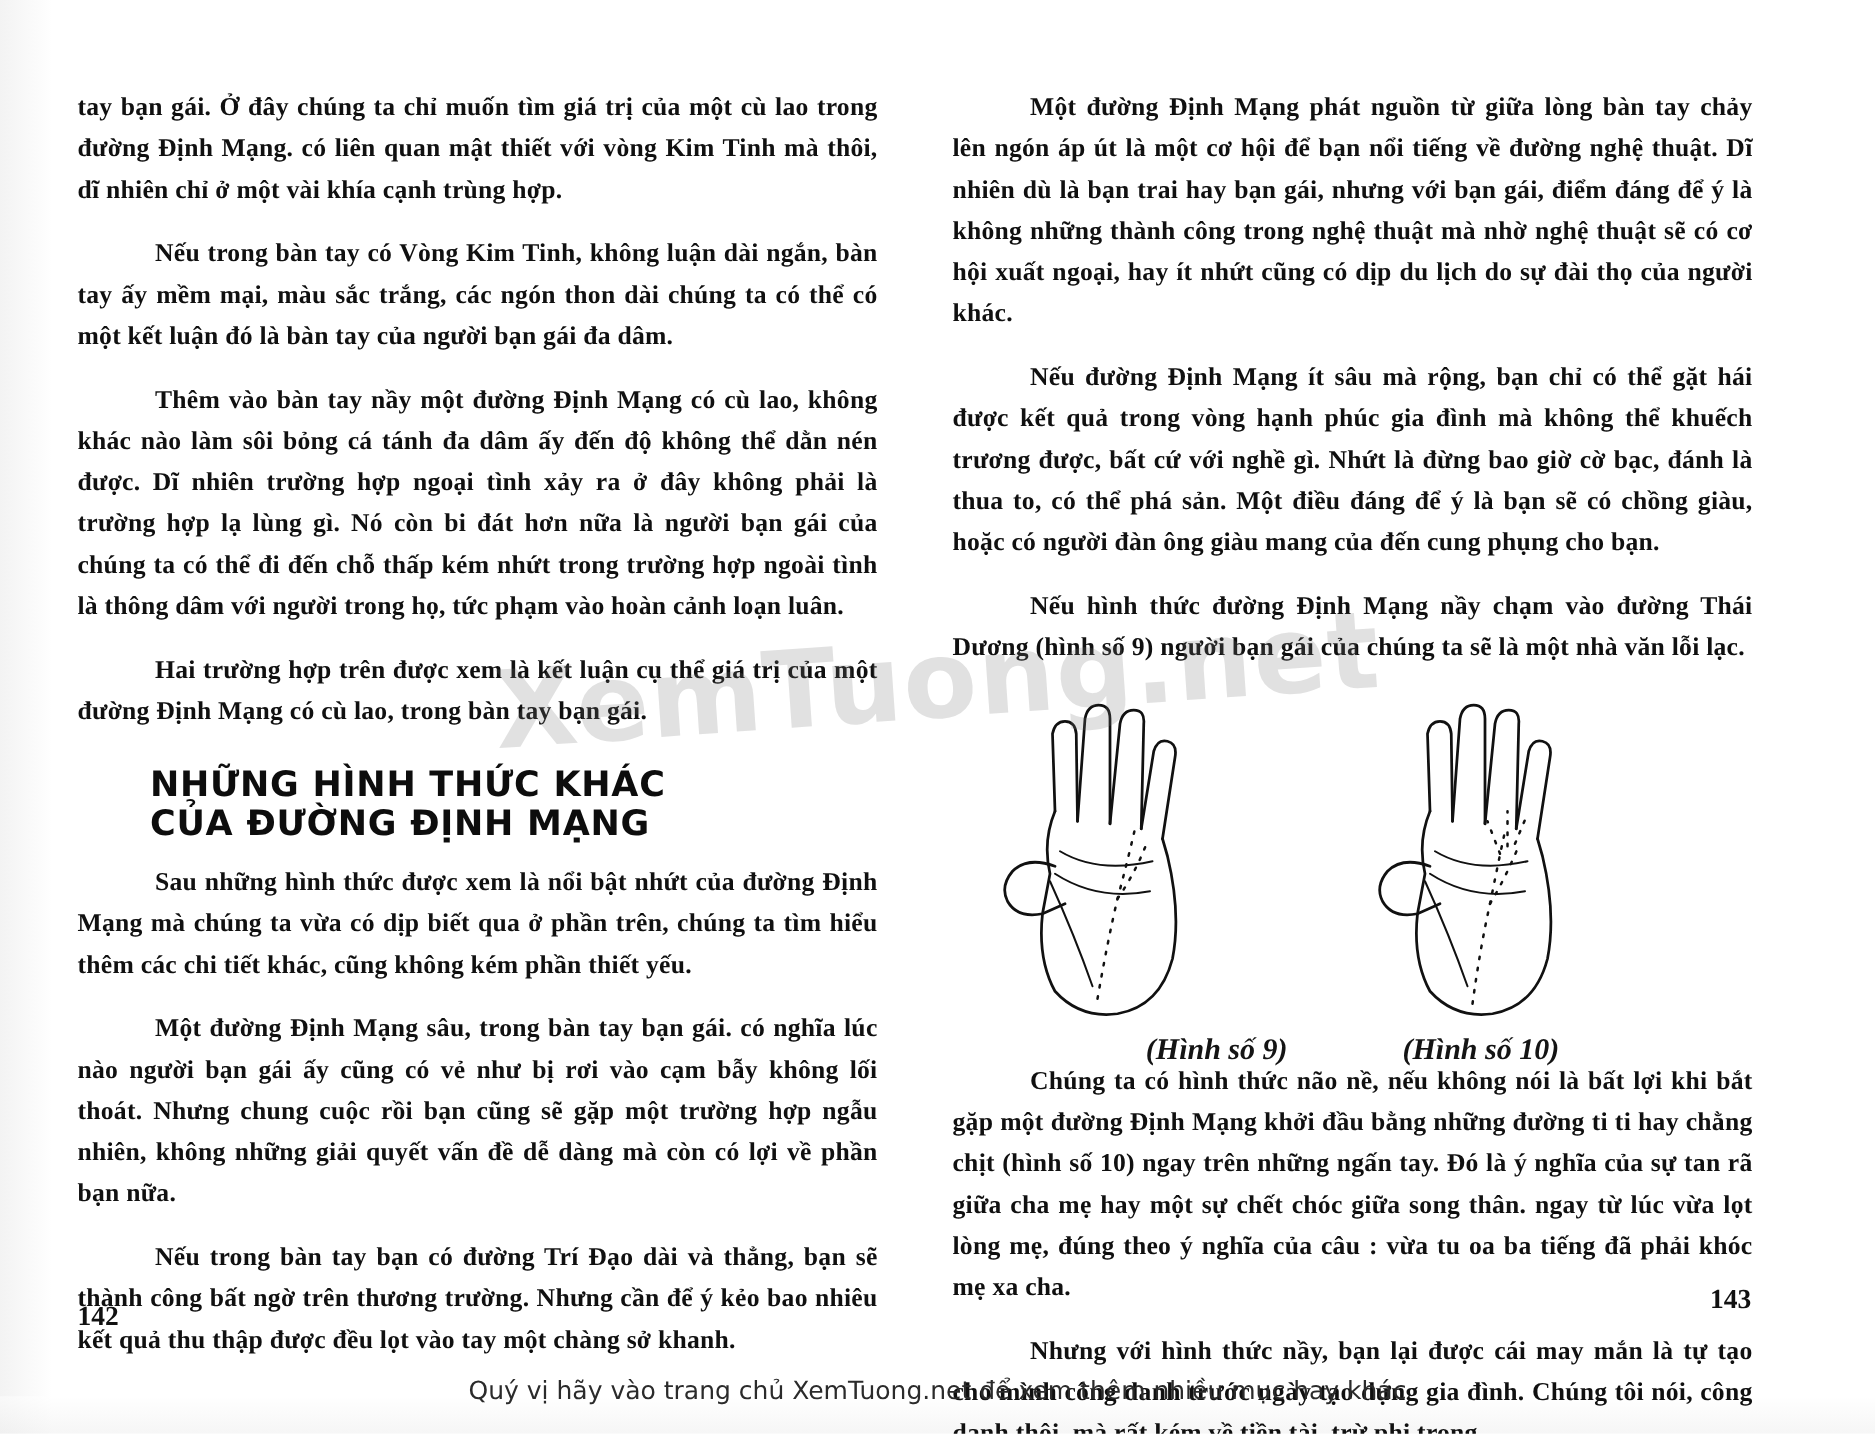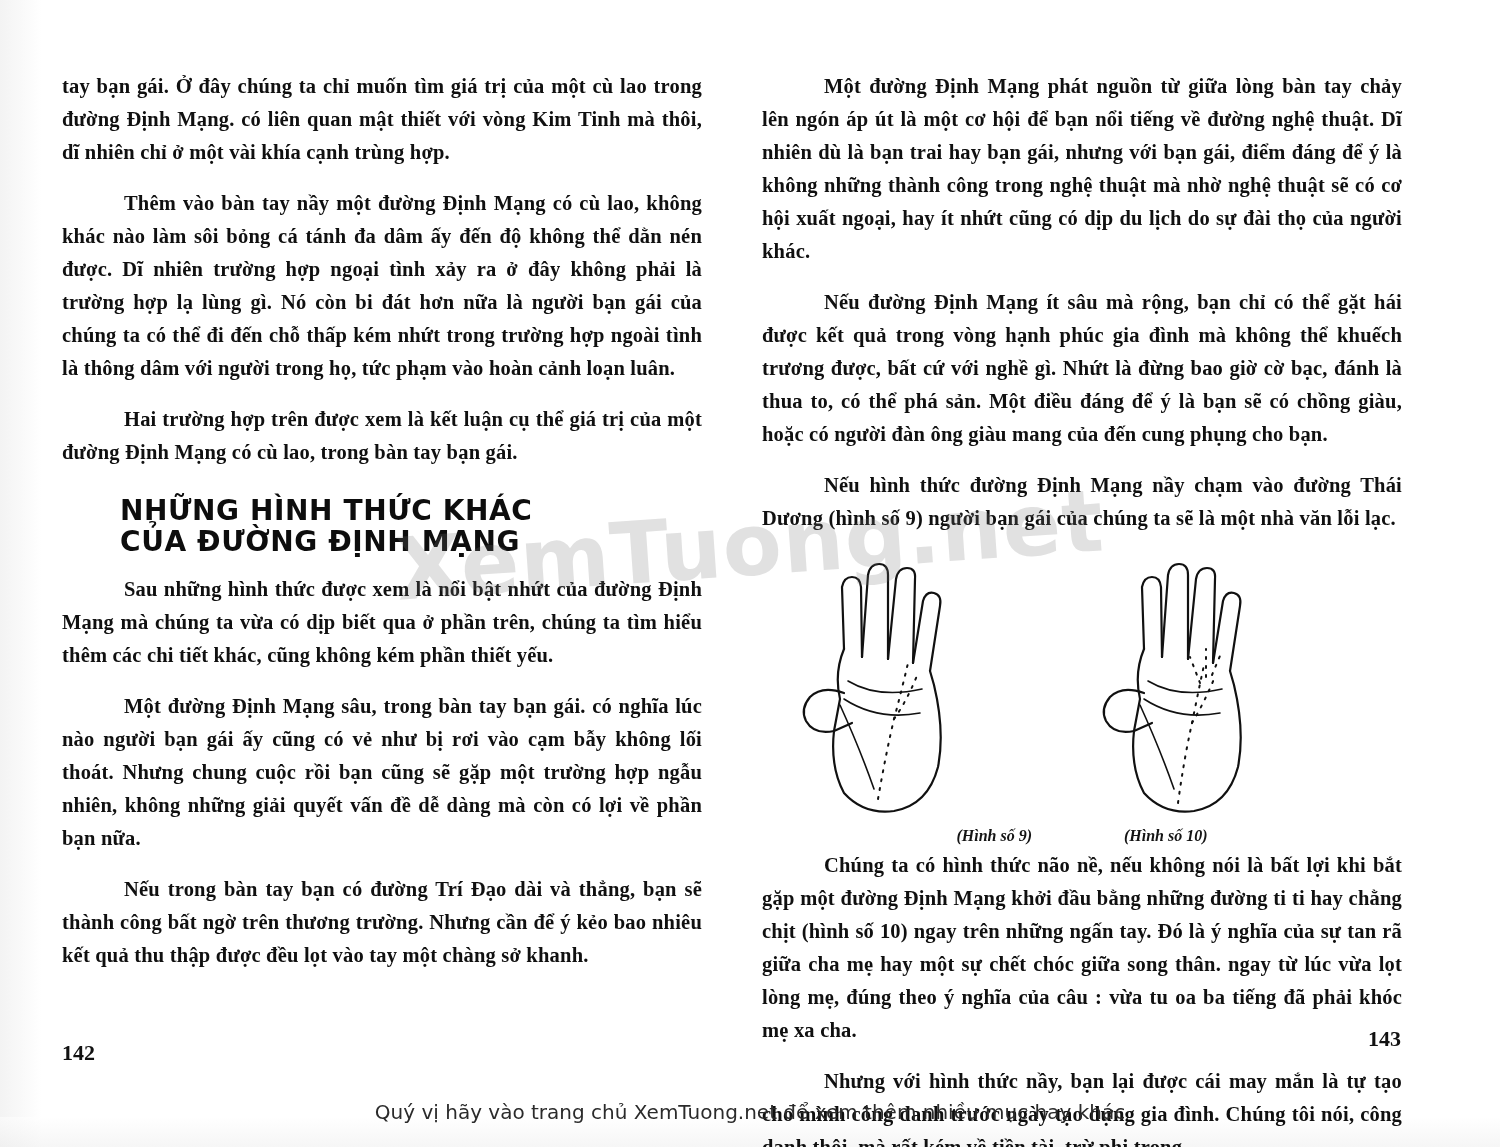--- a/index.html
+++ b/index.html
@@ -115,35 +115,36 @@
     position: relative;
     margin: 10px 0 6px 0;
     height: 290px;
   }
   .figure svg { display: block; margin: 0 auto; }
   .fig-captions {
     display: flex;
     justify-content: center;
     gap: 92px;
     margin-top: 2px;
-    font-size: 16px;
+    font-size: 24px;
     font-weight: 600;
     font-style: italic;
   }
 </style>
 </head>
 <body>
 
 <div class="page">
 
   <div class="scan-edge-left"></div>
   <div class="scan-edge-bottom"></div>
 
   <div class="col col-left">
     <p class="para noindent">tay bạn gái. Ở đây chúng ta chỉ muốn tìm giá trị của một cù lao trong đường Định Mạng. có liên quan mật thiết với vòng Kim Tinh mà thôi, dĩ nhiên chỉ ở một vài khía cạnh trùng hợp.</p>
+    <p class="para">Nếu trong bàn tay có Vòng Kim Tinh, không luận dài ngắn, bàn tay ấy mềm mại, màu sắc trắng, các ngón thon dài chúng ta có thể có một kết luận đó là bàn tay của người bạn gái đa dâm.</p>
     <p class="para">Thêm vào bàn tay nầy một đường Định Mạng có cù lao, không khác nào làm sôi bỏng cá tánh đa dâm ấy đến độ không thể dằn nén được. Dĩ nhiên trường hợp ngoại tình xảy ra ở đây không phải là trường hợp lạ lùng gì. Nó còn bi đát hơn nữa là người bạn gái của chúng ta có thể đi đến chỗ thấp kém nhứt trong trường hợp ngoài tình là thông dâm với người trong họ, tức phạm vào hoàn cảnh loạn luân.</p>
     <p class="para">Hai trường hợp trên được xem là kết luận cụ thể giá trị của một đường Định Mạng có cù lao, trong bàn tay bạn gái.</p>
 
     <h2 class="section-title">
       <span>NHỮNG HÌNH THỨC KHÁC</span>
       <span class="l2">CỦA ĐƯỜNG ĐỊNH MẠNG</span>
     </h2>
 
     <p class="para">Sau những hình thức được xem là nổi bật nhứt của đường Định Mạng mà chúng ta vừa có dịp biết qua ở phần trên, chúng ta tìm hiểu thêm các chi tiết khác, cũng không kém phần thiết yếu.</p>
     <p class="para">Một đường Định Mạng sâu, trong bàn tay bạn gái. có nghĩa lúc nào người bạn gái ấy cũng có vẻ như bị rơi vào cạm bẫy không lối thoát. Nhưng chung cuộc rồi bạn cũng sẽ gặp một trường hợp ngẫu nhiên, không những giải quyết vấn đề dễ dàng mà còn có lợi về phần bạn nữa.</p>

